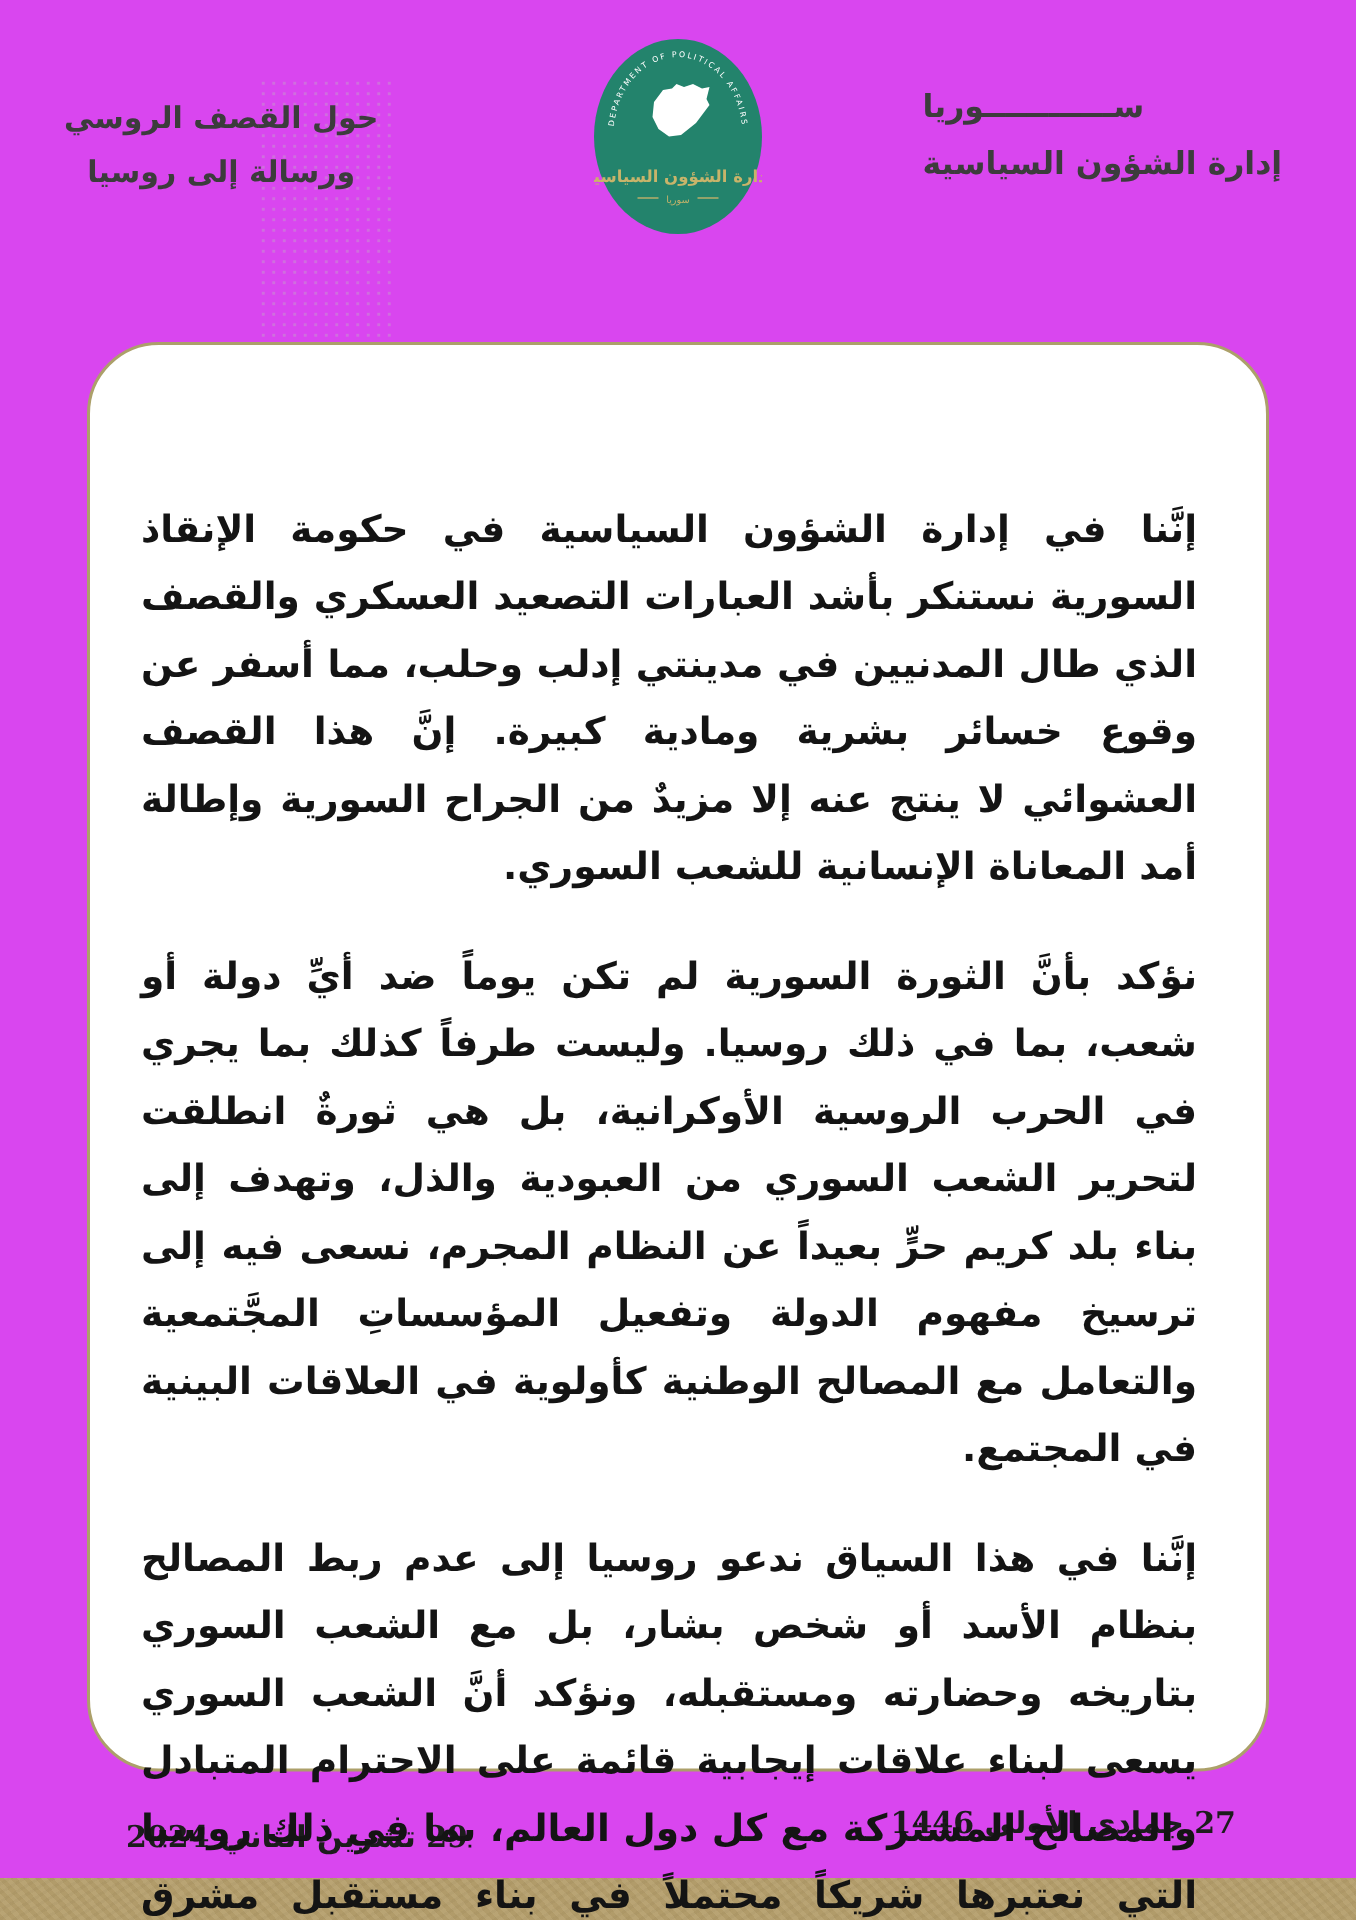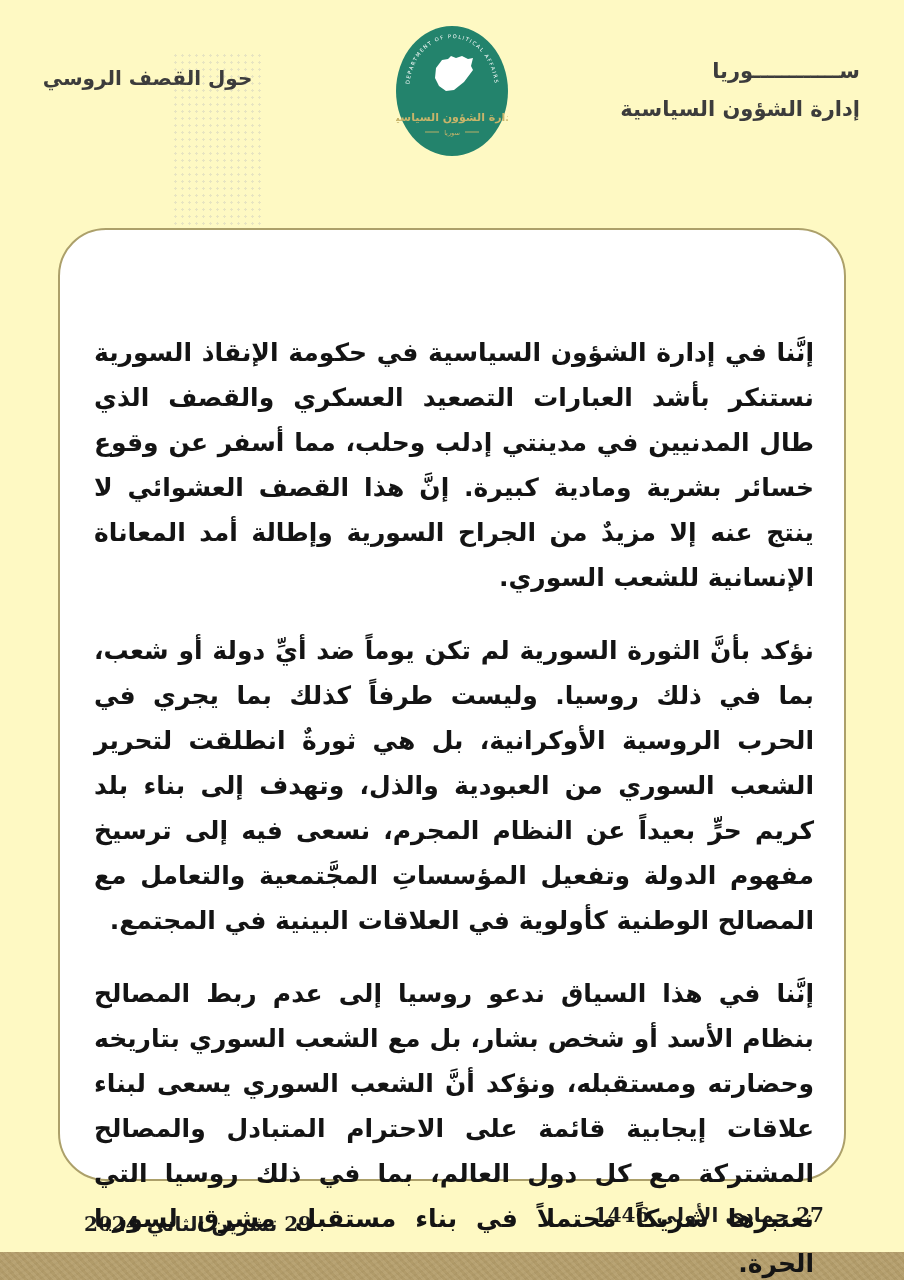--- a/index.html
+++ b/index.html
@@ -1,20 +1,20 @@
 <!DOCTYPE html>
 <html lang="ar"><head>
 <meta charset="utf-8">
 <style>
   * { margin:0; padding:0; box-sizing:border-box; }
   html,body { background:#ffffff; }
   .page {
     position:relative;
     width:904px; height:1280px;
-    background:#fef9c3;
+    background:#d946ef;
     overflow:hidden;
     font-family:"DejaVu Sans", sans-serif;
   }
 
   
   .hdr-left {
     position:absolute; top:60px; left:40px; width:215px;
     text-align:center; direction:rtl;
     font-size:20px; font-weight:bold; color:#3c3c3c; line-height:36px;
     z-index:2;
@@ -24,21 +24,21 @@
     background-image: radial-gradient(#bcbcbc 1px, transparent 1.2px);
     background-size:7px 7px;
     opacity:.35; z-index:1;
   }
   .seal {
     position:absolute; top:26px; left:396px; width:112px; height:130px;
     z-index:2;
   }
   .hdr-right {
     position:absolute; top:52px; right:44px; width:245px;
-    text-align:right; direction:rtl;
+    text-align:left; direction:rtl;
     font-size:21px; font-weight:bold; color:#3c3c3c; line-height:38px;
   }
 
   
   .bismillah {
     position:absolute; top:186px; left:50%; transform:translateX(-50%);
     background:#ffffff; padding:4px 30px;
     font-size:31px; font-weight:bold; color:#0d0d0d;
     direction:rtl; white-space:nowrap;
     z-index:3;
@@ -53,21 +53,21 @@
     border-radius:48px;
     z-index:2;
     background:#ffffff;
   }
   .letter-text {
     padding:100px 30px 0 34px;
     direction:rtl; text-align:justify;
     font-size:25px; font-weight:bold; color:#141414;
     line-height:45px;
   }
-  .letter-text p { margin:0 0 28px 0; }
+  .letter-text p { margin:0 16px 28px 0; }
 
   
   .date-left {
     position:absolute; left:84px; top:1200px;
     direction:rtl; font-size:20px; font-weight:bold; color:#1c1c1c;
     font-family:"DejaVu Serif","DejaVu Sans", serif;
     margin-top:12px;
   }
   .date-right {
     position:absolute; right:80px; top:1203px;
@@ -86,20 +86,21 @@
 </style>
 </head>
 <body>
 
 <div class="page">
 
   <div class="dots-texture"></div>
 
   <div class="hdr-left">
     <div>حول القصف الروسي</div>
+    <div>ورسالة إلى روسيا</div>
   </div>
 
   <div class="seal">
     <svg viewBox="0 0 112 130" width="112" height="130">
       <ellipse cx="56" cy="65" rx="56" ry="65" fill="#23836c"></ellipse>
       <path id="ringArc" d="M 13 64 A 43 52 0 0 1 99 64" fill="none"></path>
       <text font-size="5.2" fill="#ffffff" letter-spacing="1.4" font-family="DejaVu Sans, sans-serif">
         <textPath href="#ringArc" startOffset="50%" text-anchor="middle">DEPARTMENT OF POLITICAL AFFAIRS</textPath>
       </text>
       <path d="M 40 42 L 46 34 L 52 33 L 55 30 L 60 32 L 66 30 L 72 33 L 77 32 L 75 40 L 77 44 L 68 56 L 58 64 L 50 65 L 43 60 L 39 52 Z" fill="#ffffff"></path>

